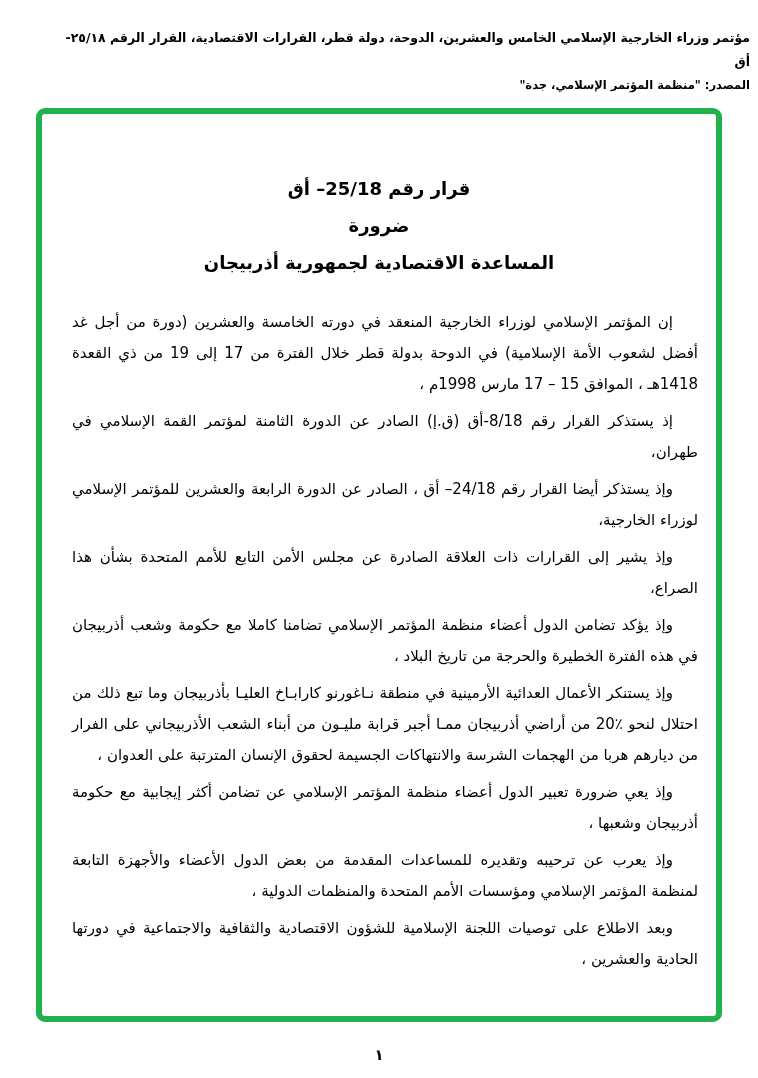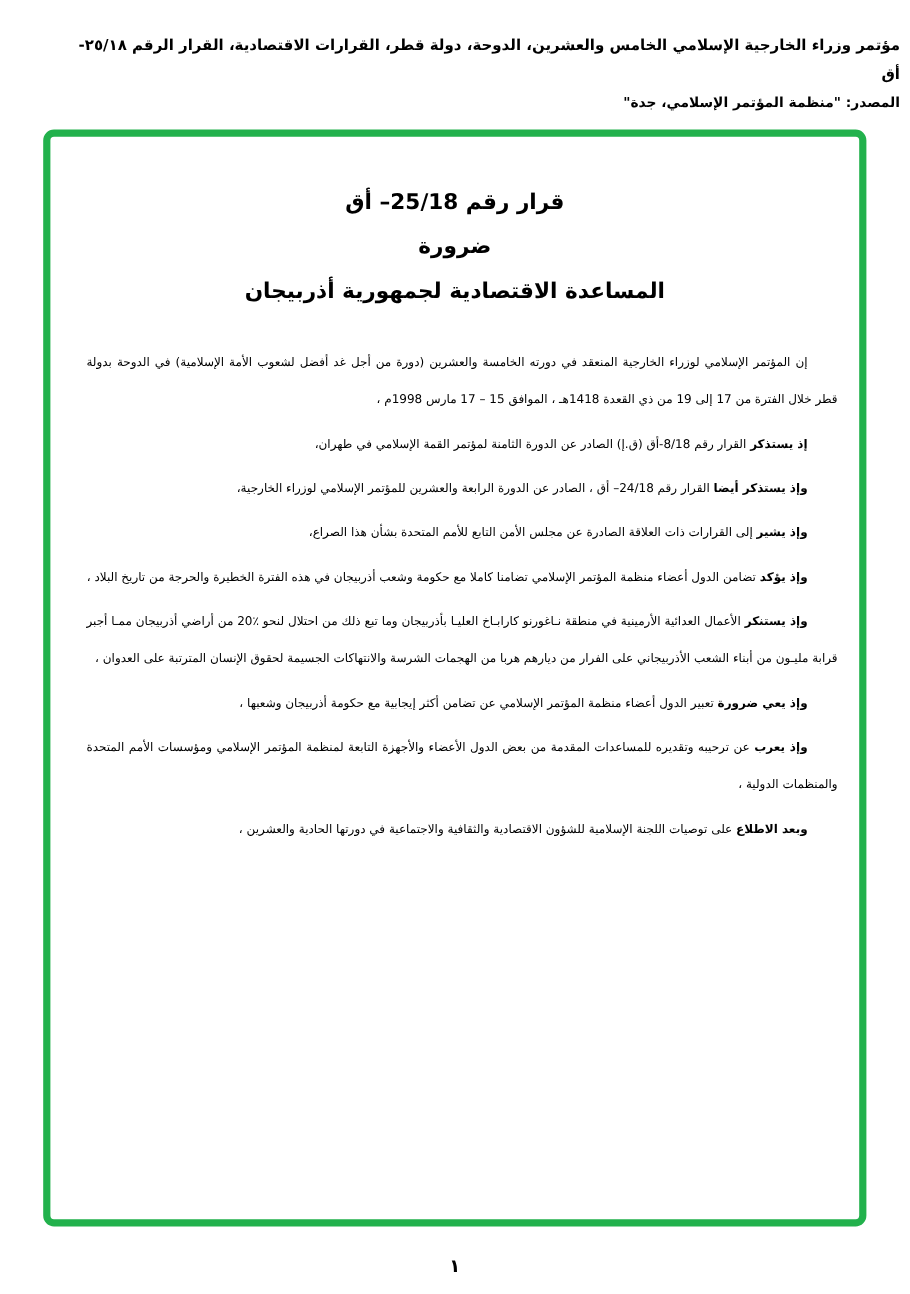--- a/index.html
+++ b/index.html
@@ -18,31 +18,31 @@
   .doc-header .h2{font-size:11.5px;line-height:22px;}
 
   
   .frame{
     position:absolute;top:108px;left:36px;right:36px;bottom:56px;
     border:6px solid #22b14c;border-radius:9px;background:#fff;
   }
 
   
   .title-block{
-    margin:36px 10px 26px;text-align:center;font-weight:bold;
+    margin:56px 10px 26px;text-align:center;font-weight:bold;
     font-size:18px;line-height:37px;
   }
 
   
   .content{
     padding:0 18px 0 30px;text-align:justify;text-align-last:right;
-    font-size:10px;line-height:31px;
+    font-size:15px;line-height:31px;
   }
   .content p{margin:0 0 6px 0;text-indent:25px;}
-  .content .lead{font-weight:bold;margin-top:44px;}
+  .content .lead{font-weight:normal;margin-top:44px;}
 
   
   .page-num{
     position:absolute;bottom:14px;left:0;right:0;
     text-align:center;font-size:15px;font-weight:bold;
   }
 </style>
 </head>
 <body>
 

